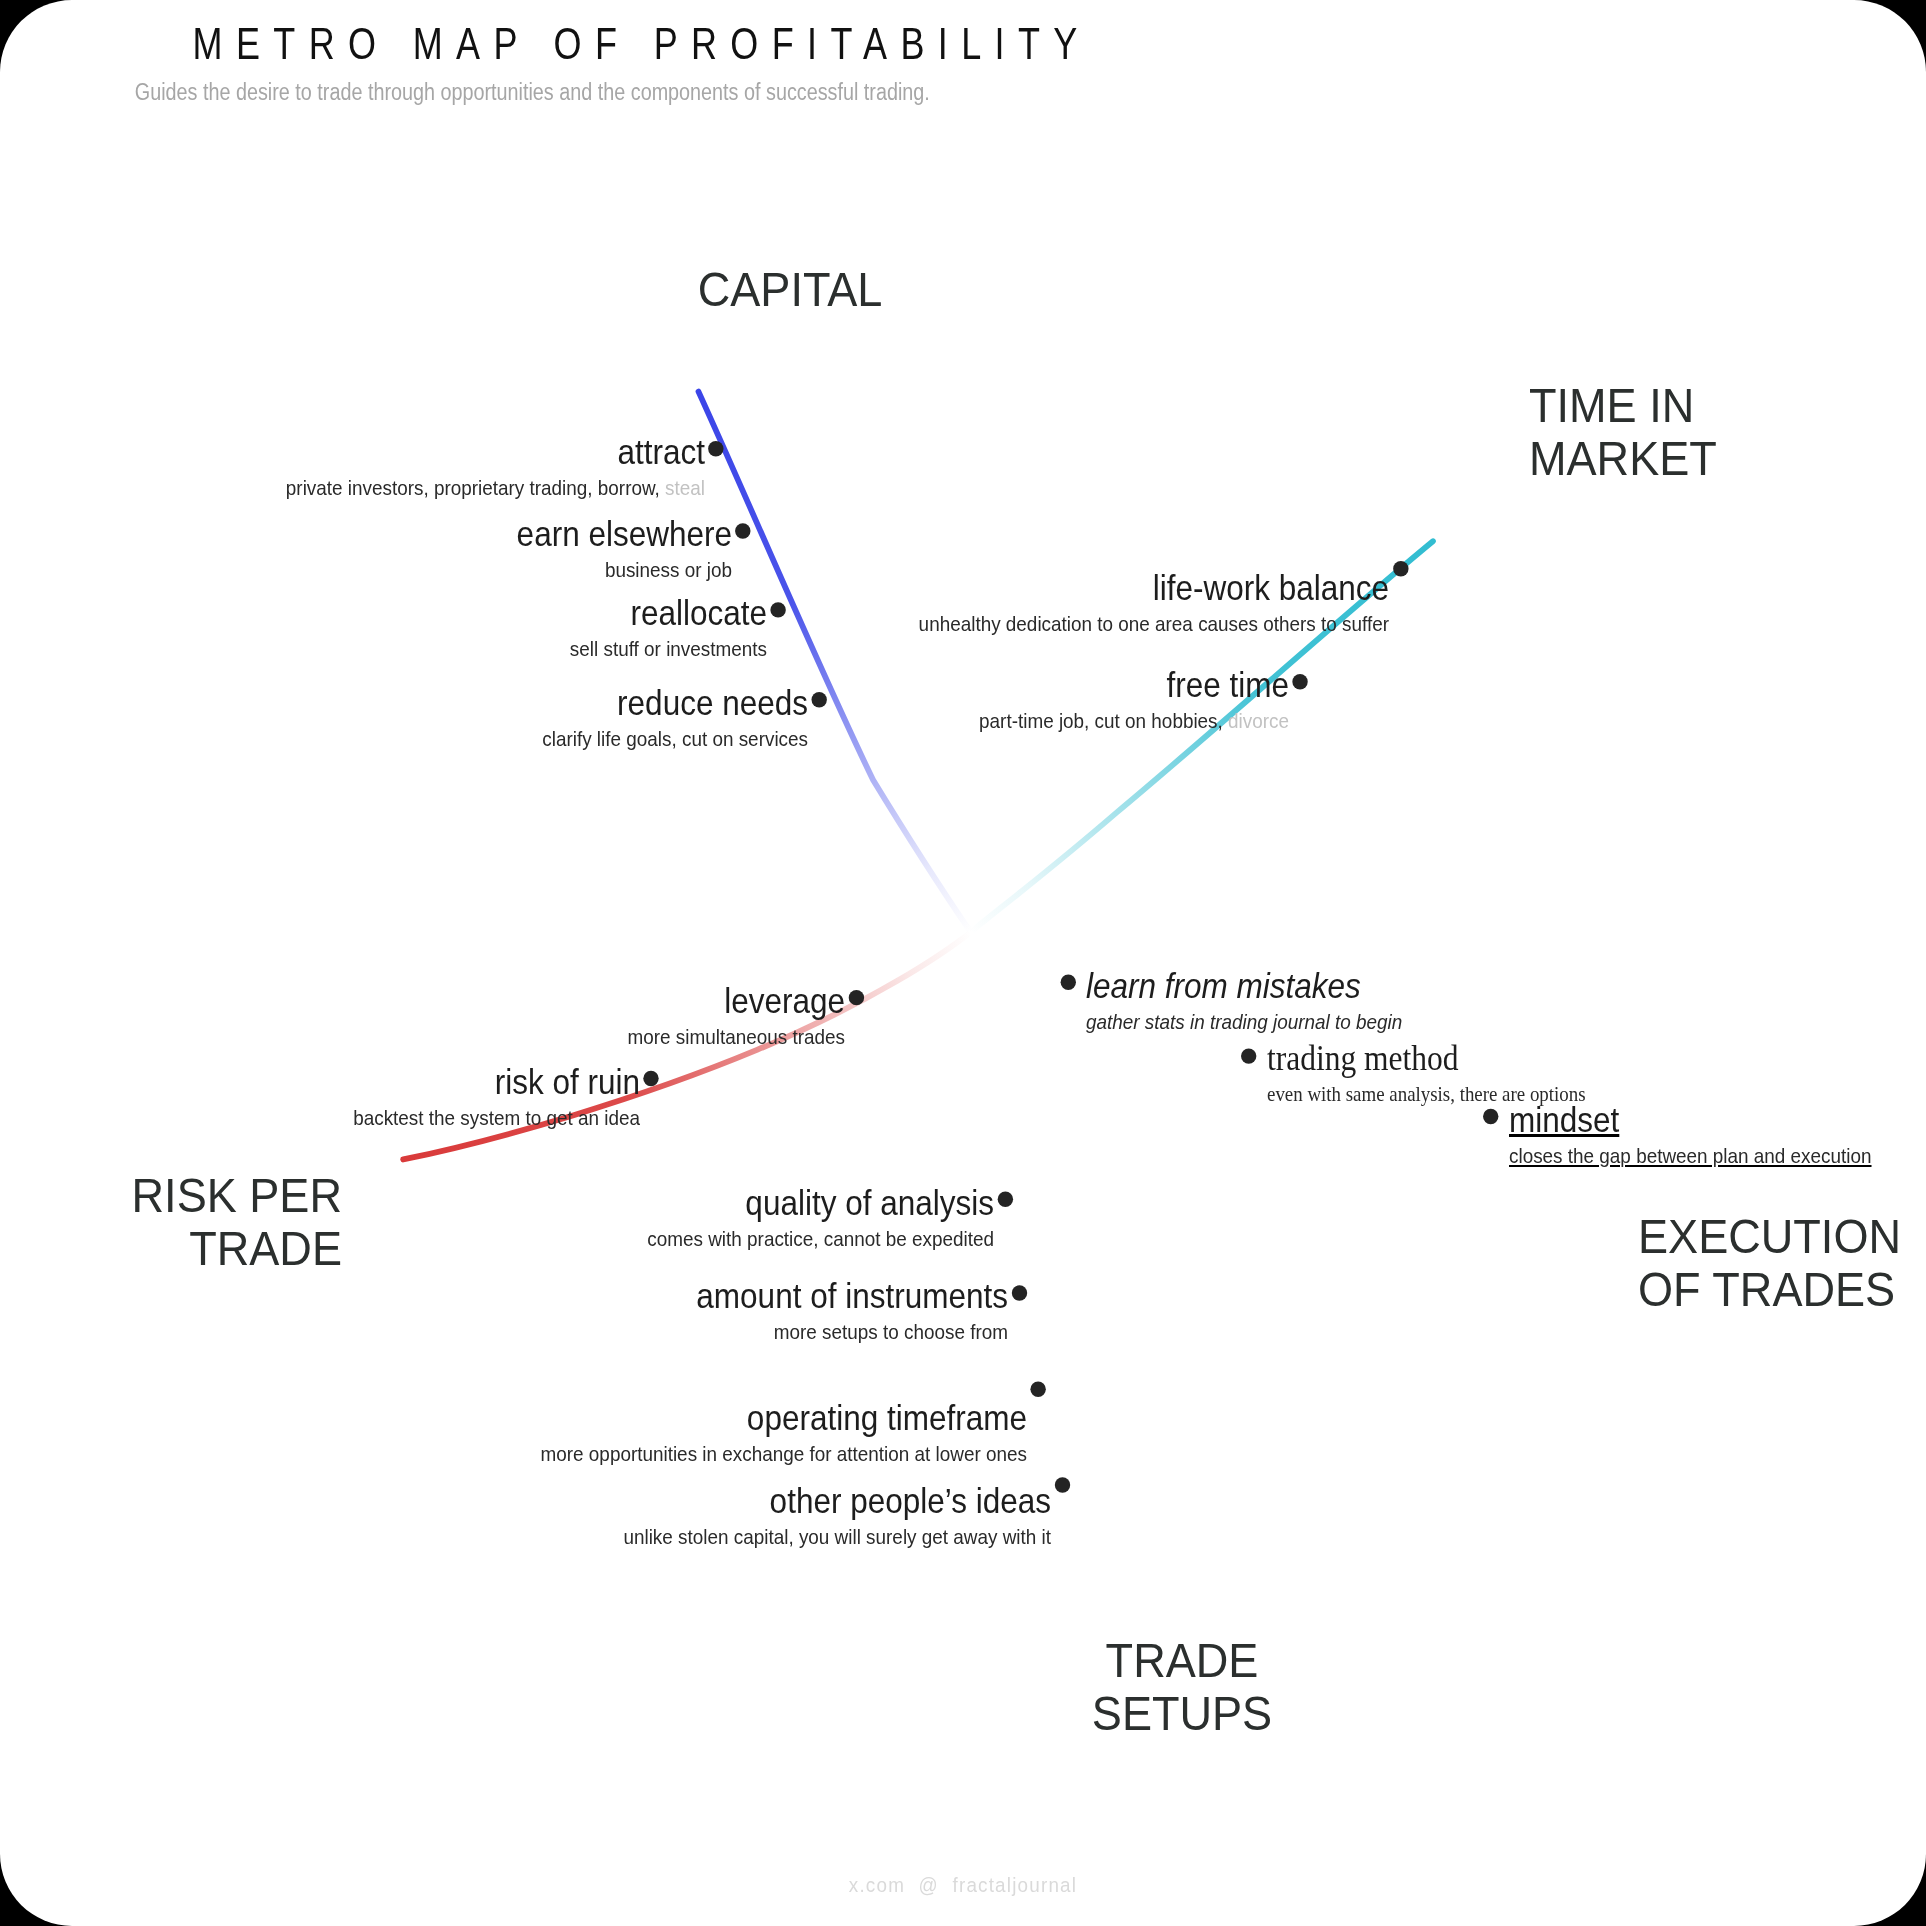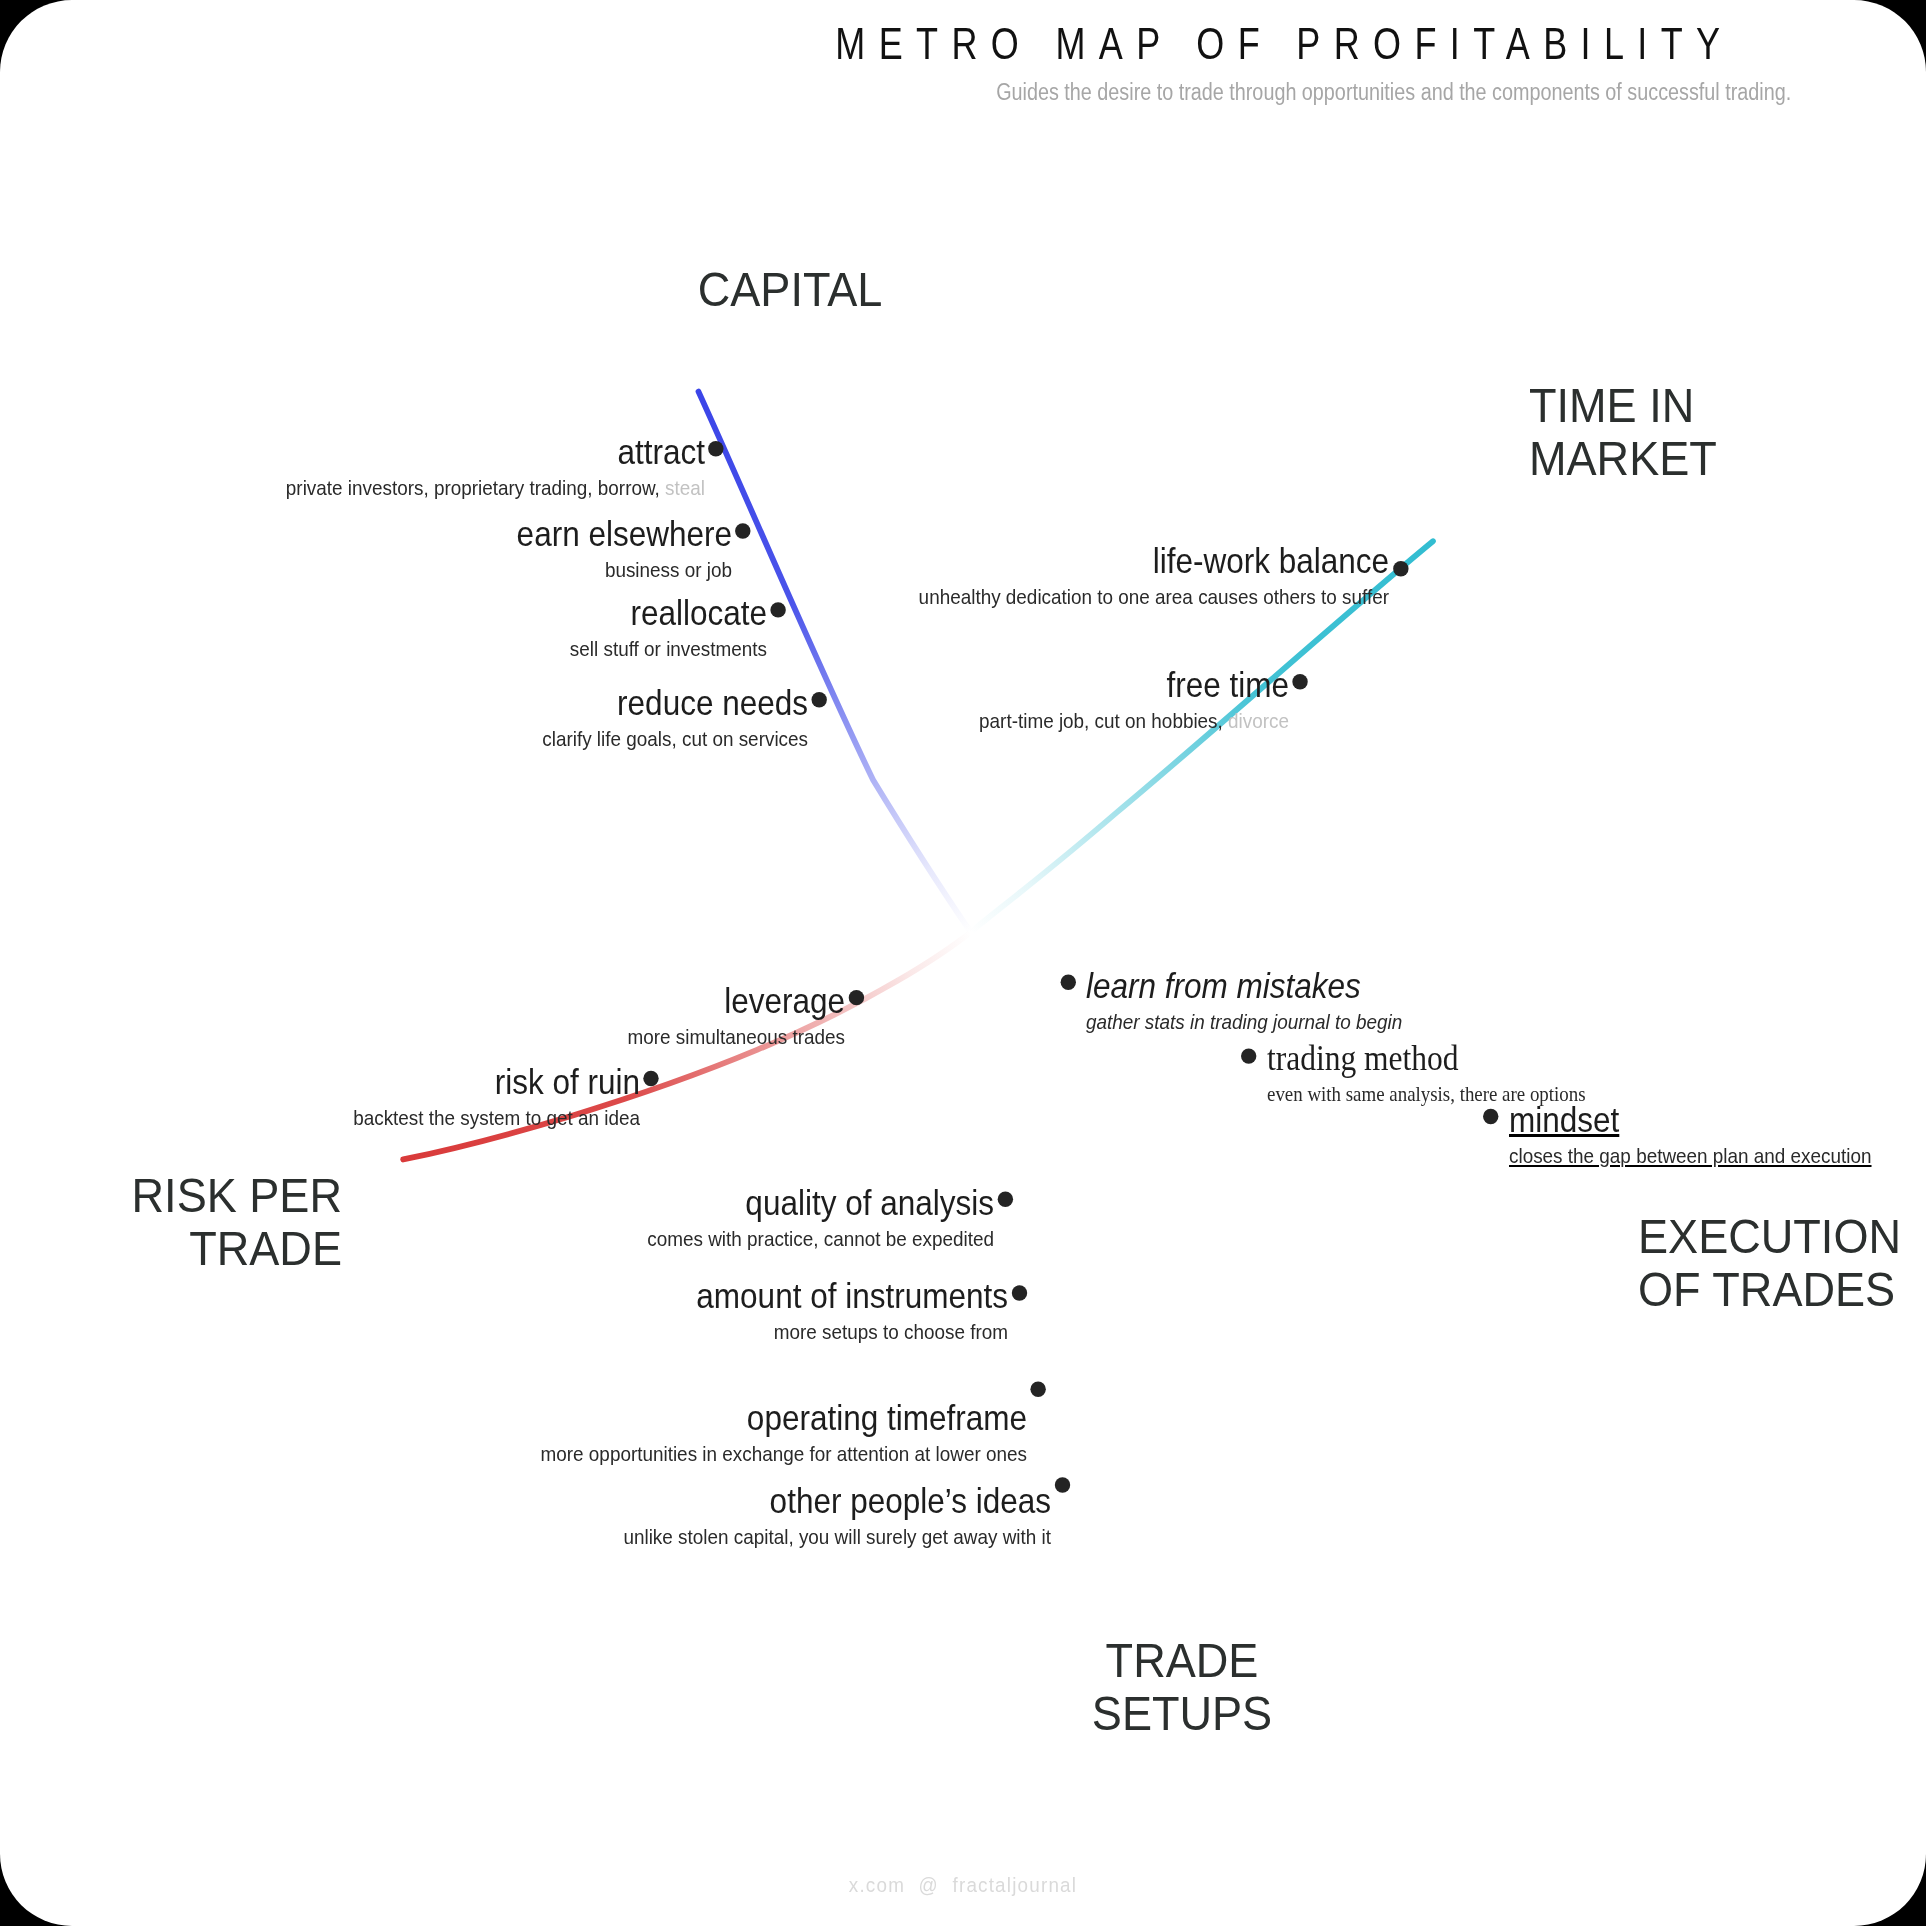--- a/index.html
+++ b/index.html
@@ -17,21 +17,21 @@
     background: #ffffff;
     border-radius: 72px;
     overflow: hidden;
     font-family: "Liberation Sans", sans-serif;
   }
 
   
   #header {
     position: absolute;
     top: 0; left: 0; right: 0;
-    text-align: right;
+    text-align: left;
     padding-top: 18px;
   }
   #title {
     font-family: "Liberation Sans", sans-serif;
     font-size: 45px;
     font-weight: 400;
     letter-spacing: 16.7px;
     color: #111111;
     transform: scaleX(0.80);
     transform-origin: center top;
@@ -207,21 +207,21 @@
         <span class="desc">business or job</span>
       </div>
       <div class="station left" style="top: 595px; left: -260px; width: 1027px; text-align: right;">
         <span class="name">reallocate</span>
         <span class="desc">sell stuff or investments</span>
       </div>
       <div class="station left" style="top: 685px; left: -219px; width: 1027px; text-align: right;">
         <span class="name">reduce needs</span>
         <span class="desc">clarify life goals, cut on services</span>
       </div>
-      <div class="station left" style="top: 543px; left: 362px; width: 1027px; text-align: right;">
+      <div class="station left" style="top: 570px; left: 362px; width: 1027px; text-align: right;">
         <span class="name">life-work balance</span>
         <span class="desc">unhealthy dedication to one area causes others to suffer</span>
       </div>
       <div class="station left" style="top: 667px; left: 262px; width: 1027px; text-align: right;">
         <span class="name">free time</span>
         <span class="desc"><span>part-time job, cut on hobbies, </span><span class="faded">divorce</span></span>
       </div>
       <div class="station right" style="top: 968px; left: 1086px; font-style: italic;">
         <span class="name">learn from mistakes</span>
         <span class="desc">gather stats in trading journal to begin</span>

